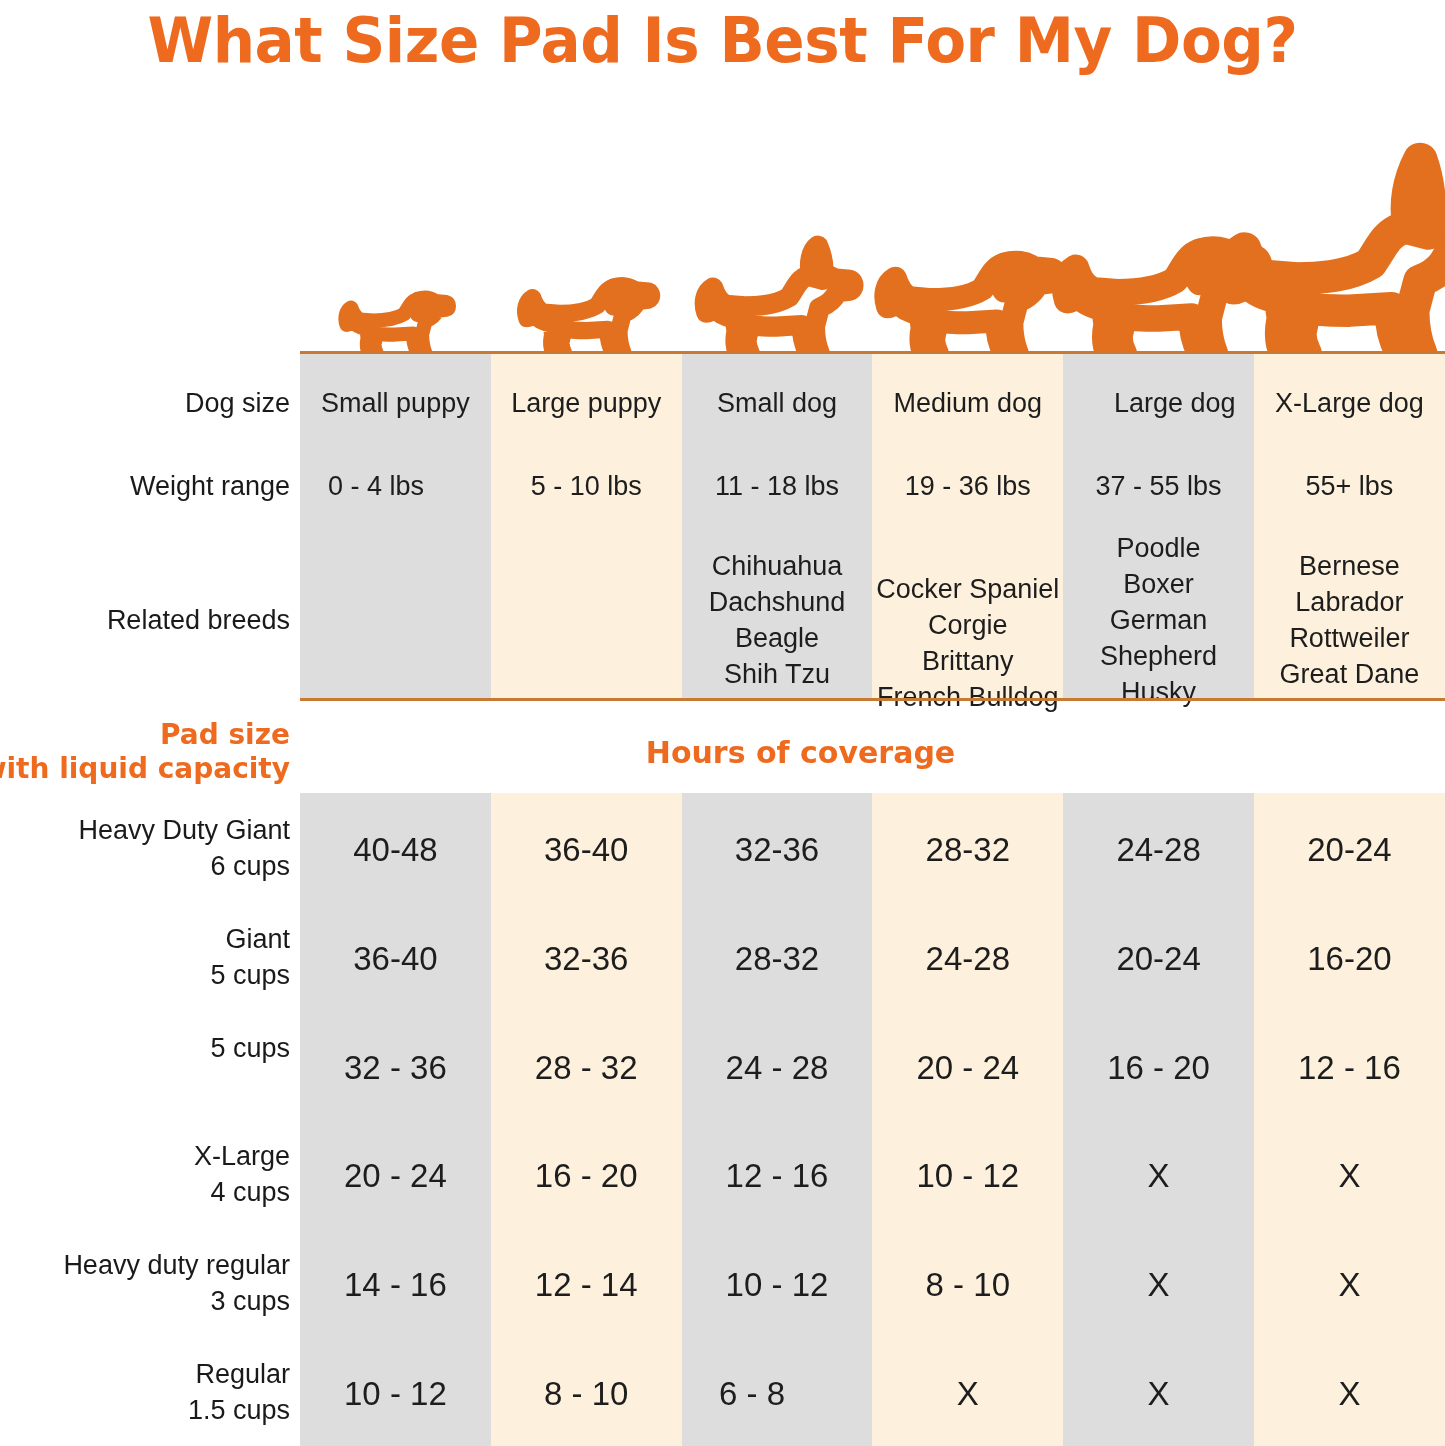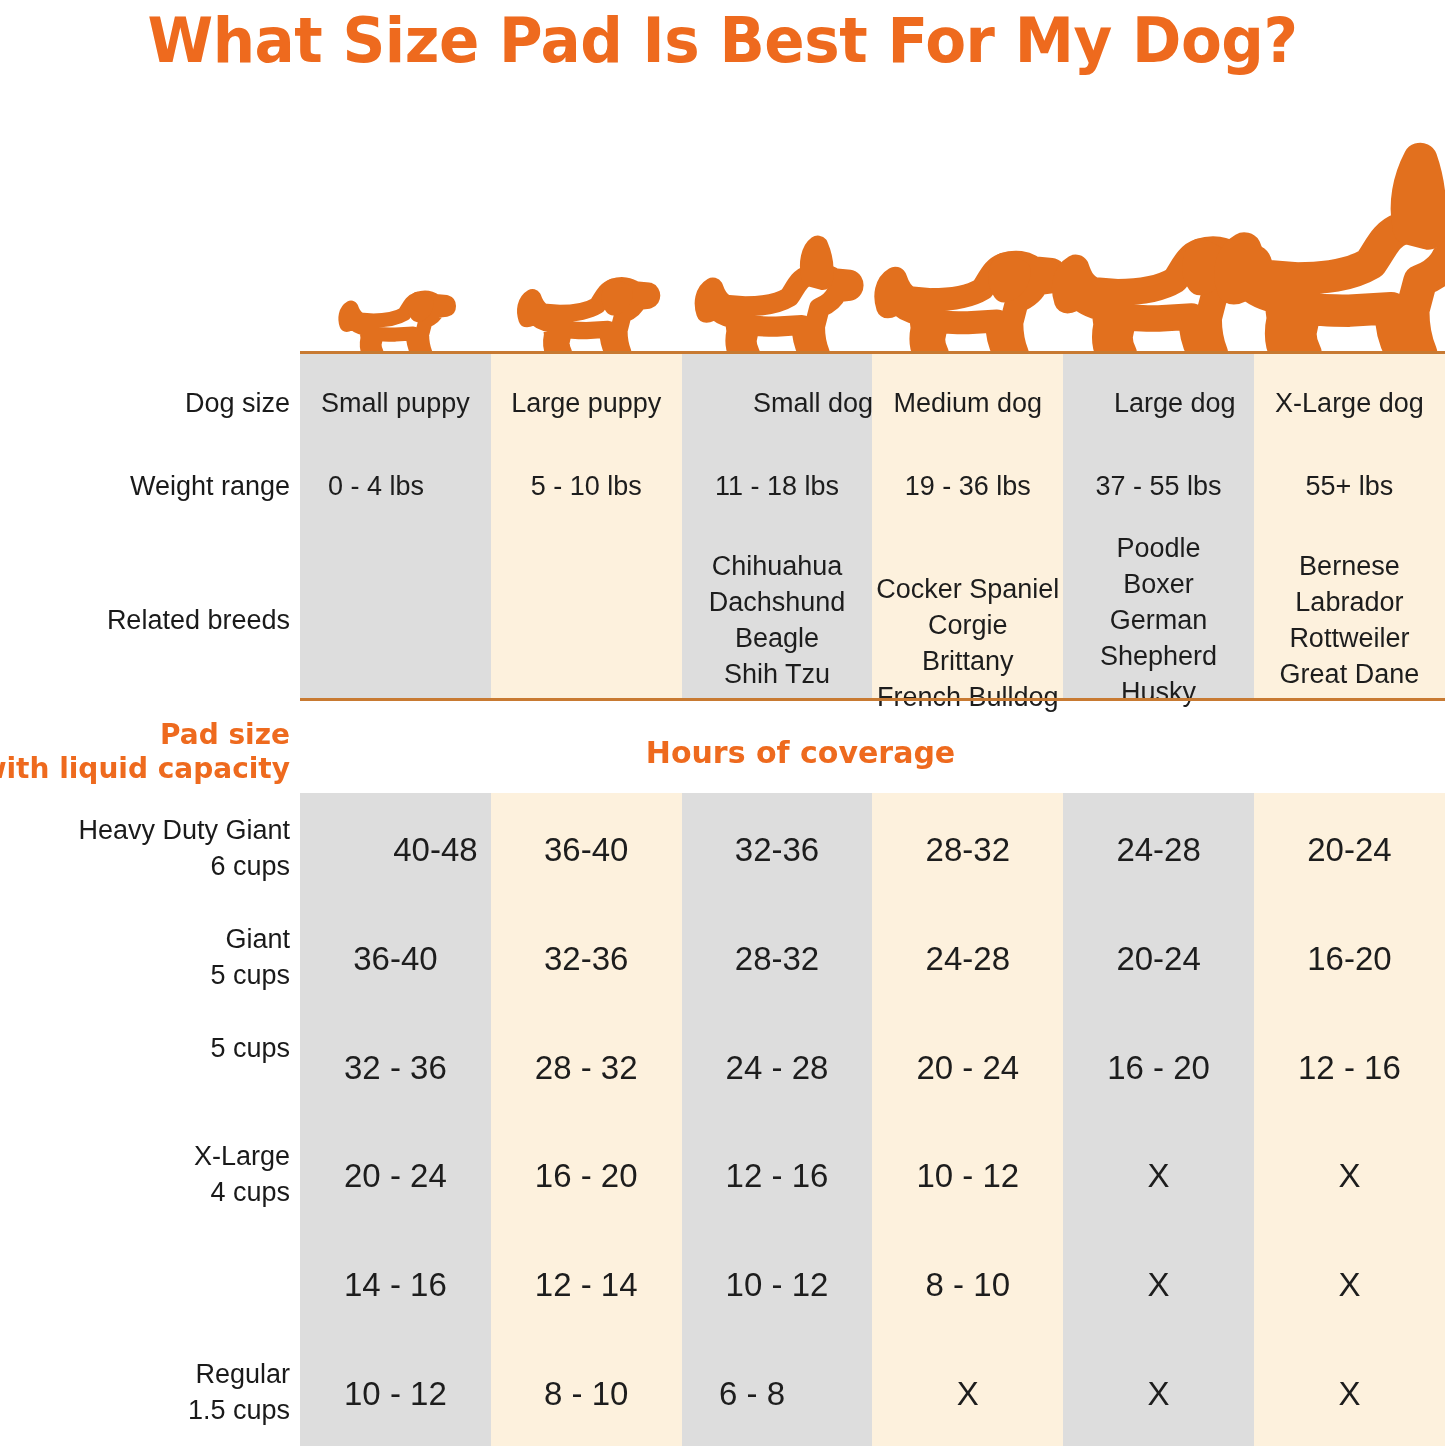--- a/index.html
+++ b/index.html
@@ -169,21 +169,21 @@
   <div class="table" id="top-table" style="top: 354px; height: 346px;">
       <div class="colbg gray" style="left: 300px; width: 190.8px; height: 346px;"></div>
       <div class="colbg cream" style="left: 490.8px; width: 190.8px; height: 346px;"></div>
       <div class="colbg gray" style="left: 681.6px; width: 190.8px; height: 346px;"></div>
       <div class="colbg cream" style="left: 872.4px; width: 190.8px; height: 346px;"></div>
       <div class="colbg gray" style="left: 1063.2px; width: 190.8px; height: 346px;"></div>
       <div class="colbg cream" style="left: 1254px; width: 190.8px; height: 346px;"></div>
       <div class="rowlabel" style="top: 31px;">Dog size</div>
       <div class="cell" style="left: 300px; width: 190.8px; top: 31px;">Small puppy</div>
       <div class="cell" style="left: 490.8px; width: 190.8px; top: 31px;">Large puppy</div>
-      <div class="cell" style="left: 681.6px; width: 190.8px; top: 31px; margin-left: 36px;">Small dog</div>
+      <div class="cell" style="left: 681.6px; width: 190.8px; top: 31px;">Small dog</div>
       <div class="cell" style="left: 872.4px; width: 190.8px; top: 31px;">Medium dog</div>
       <div class="cell" style="left: 1063.2px; width: 223px; top: 31px;">Large dog</div>
       <div class="cell" style="left: 1254px; width: 190.8px; top: 31px;">X-Large dog</div>
       <div class="rowlabel" style="top: 114px;">Weight range</div>
       <div class="cell" style="left: 300px; width: 152px; top: 114px;">0 - 4 lbs</div>
       <div class="cell" style="left: 490.8px; width: 190.8px; top: 114px;">5 - 10 lbs</div>
       <div class="cell" style="left: 681.6px; width: 190.8px; top: 114px;">11 - 18 lbs</div>
       <div class="cell" style="left: 872.4px; width: 190.8px; top: 114px;">19 - 36 lbs</div>
       <div class="cell" style="left: 1063.2px; width: 190.8px; top: 114px;">37 - 55 lbs</div>
       <div class="cell" style="left: 1254px; width: 190.8px; top: 114px;">55+ lbs</div>
@@ -227,21 +227,21 @@
       <div class="colbg gray" style="left: 300px; width: 190.8px; height: 652.8px;"></div>
       <div class="colbg cream" style="left: 490.8px; width: 190.8px; height: 652.8px;"></div>
       <div class="colbg gray" style="left: 681.6px; width: 190.8px; height: 652.8px;"></div>
       <div class="colbg cream" style="left: 872.4px; width: 190.8px; height: 652.8px;"></div>
       <div class="colbg gray" style="left: 1063.2px; width: 190.8px; height: 652.8px;"></div>
       <div class="colbg cream" style="left: 1254px; width: 190.8px; height: 652.8px;"></div>
       <div class="rowlabel" style="top: 19px;">
         <div>Heavy Duty Giant</div>
         <div>6 cups</div>
       </div>
-      <div class="cell big" style="left: 300px; width: 190.8px; top: 36px; margin-left: 40px;">40-48</div>
+      <div class="cell big" style="left: 300px; width: 190.8px; top: 36px;">40-48</div>
       <div class="cell big" style="left: 490.8px; width: 190.8px; top: 36px;">36-40</div>
       <div class="cell big" style="left: 681.6px; width: 190.8px; top: 36px;">32-36</div>
       <div class="cell big" style="left: 872.4px; width: 190.8px; top: 36px;">28-32</div>
       <div class="cell big" style="left: 1063.2px; width: 190.8px; top: 36px;">24-28</div>
       <div class="cell big" style="left: 1254px; width: 190.8px; top: 36px;">20-24</div>
       <div class="rowlabel" style="top: 127.8px;">
         <div>Giant</div>
         <div>5 cups</div>
       </div>
       <div class="cell big" style="left: 300px; width: 190.8px; top: 144.8px;">36-40</div>
@@ -262,20 +262,24 @@
       <div class="rowlabel" style="top: 345.4px;">
         <div>X-Large</div>
         <div>4 cups</div>
       </div>
       <div class="cell big" style="left: 300px; width: 190.8px; top: 362.4px;">20 - 24</div>
       <div class="cell big" style="left: 490.8px; width: 190.8px; top: 362.4px;">16 - 20</div>
       <div class="cell big" style="left: 681.6px; width: 190.8px; top: 362.4px;">12 - 16</div>
       <div class="cell big" style="left: 872.4px; width: 190.8px; top: 362.4px;">10 - 12</div>
       <div class="cell big" style="left: 1063.2px; width: 190.8px; top: 362.4px;">X</div>
       <div class="cell big" style="left: 1254px; width: 190.8px; top: 362.4px;">X</div>
+      <div class="rowlabel" style="top: 454.2px;">
+        <div>Heavy duty regular</div>
+        <div>3 cups</div>
+      </div>
       <div class="cell big" style="left: 300px; width: 190.8px; top: 471.2px;">14 - 16</div>
       <div class="cell big" style="left: 490.8px; width: 190.8px; top: 471.2px;">12 - 14</div>
       <div class="cell big" style="left: 681.6px; width: 190.8px; top: 471.2px;">10 - 12</div>
       <div class="cell big" style="left: 872.4px; width: 190.8px; top: 471.2px;">8 - 10</div>
       <div class="cell big" style="left: 1063.2px; width: 190.8px; top: 471.2px;">X</div>
       <div class="cell big" style="left: 1254px; width: 190.8px; top: 471.2px;">X</div>
       <div class="rowlabel" style="top: 563px;">
         <div>Regular</div>
         <div>1.5 cups</div>
       </div>

